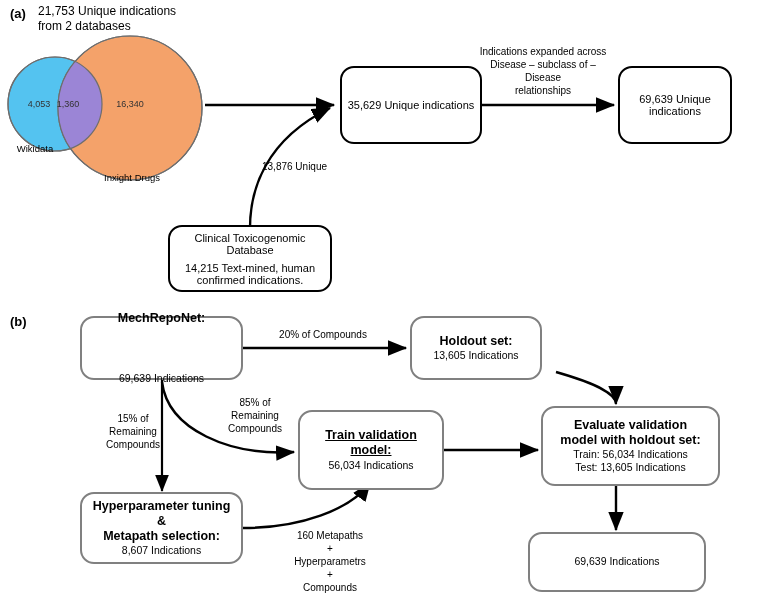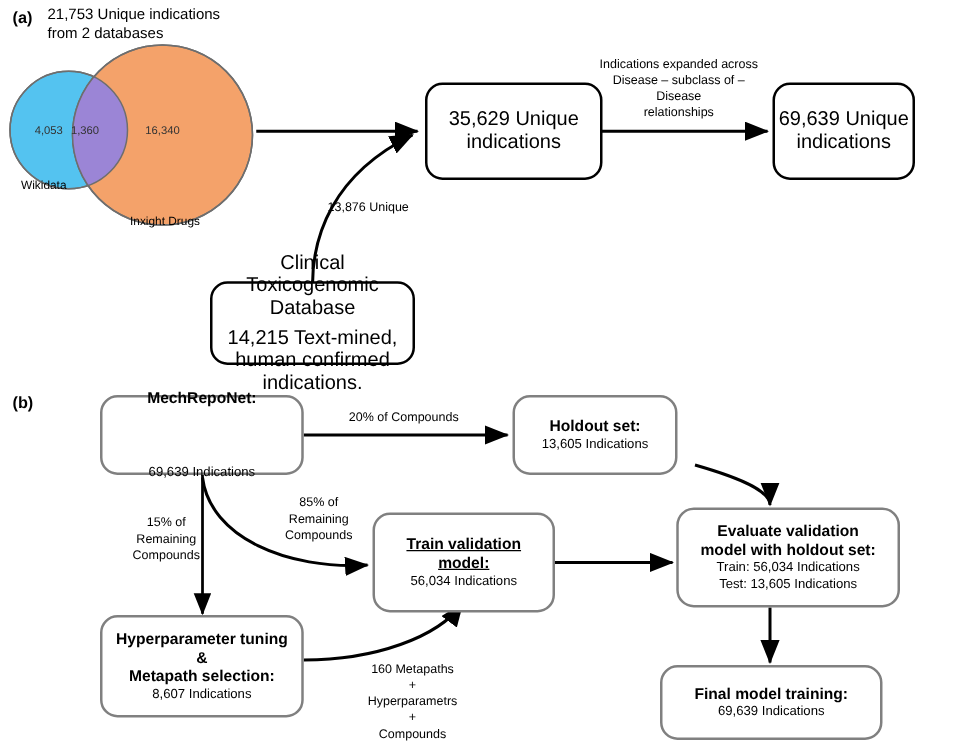--- a/index.html
+++ b/index.html
@@ -66,21 +66,21 @@
     justify-content: center;
     text-align: center;
   }
   .box.black {
     border: 2.2px solid #000000;
   }
   .box.gray {
     border: 2.2px solid #808080;
   }
   .box .line1 {
-    font-size: 16px;
+    font-size: 11px;
   }
   .box .b-title {
     font-weight: bold;
     font-size: 12.5px;
     line-height: 1.22;
   }
   .box .b-sub {
     font-size: 10.5px;
     line-height: 1.25;
   }
@@ -192,36 +192,35 @@
     <div class="b-title">Holdout set:</div>
     <div class="b-sub">13,605 Indications</div>
   </div>
 
   <div class="box gray" style="left:298px; top:410px; width:146px; height:80px;">
     <div class="b-title" style="white-space:pre-line;text-decoration:underline;">Train validation
 model:</div>
     <div class="b-sub">56,034 Indications</div>
   </div>
 
-  <div class="box gray" style="left:80px; top:492px; width:163px; height:82px;">
+  <div class="box gray" style="left:80px; top:492px; width:163px; height:72px;">
     <div class="b-title" style="white-space:pre-line;">Hyperparameter tuning
 &amp;
 Metapath selection:</div>
     <div class="b-sub">8,607 Indications</div>
   </div>
 
   <div class="box gray" style="left:541px; top:406px; width:179px; height:80px;">
     <div class="b-title" style="white-space:pre-line;">Evaluate validation
 model with holdout set:</div>
     <div class="b-sub" style="white-space:pre-line;">Train: 56,034 Indications
 Test: 13,605 Indications</div>
   </div>
 
   <div class="box gray" style="left:528px; top:532px; width:178px; height:60px;">
-    <div class="b-title">Final model training:</div>
     <div class="b-sub">69,639 Indications</div>
   </div>
 
   <div class="edge-label" style="left:258px; top:328px; width:130px;">20% of Compounds</div>
 
   <div class="edge-label" style="left:210px; top:396px; width:90px;">85% of
 Remaining
 Compounds</div>
 
   <div class="edge-label" style="left:88px; top:412px; width:90px;">15% of

